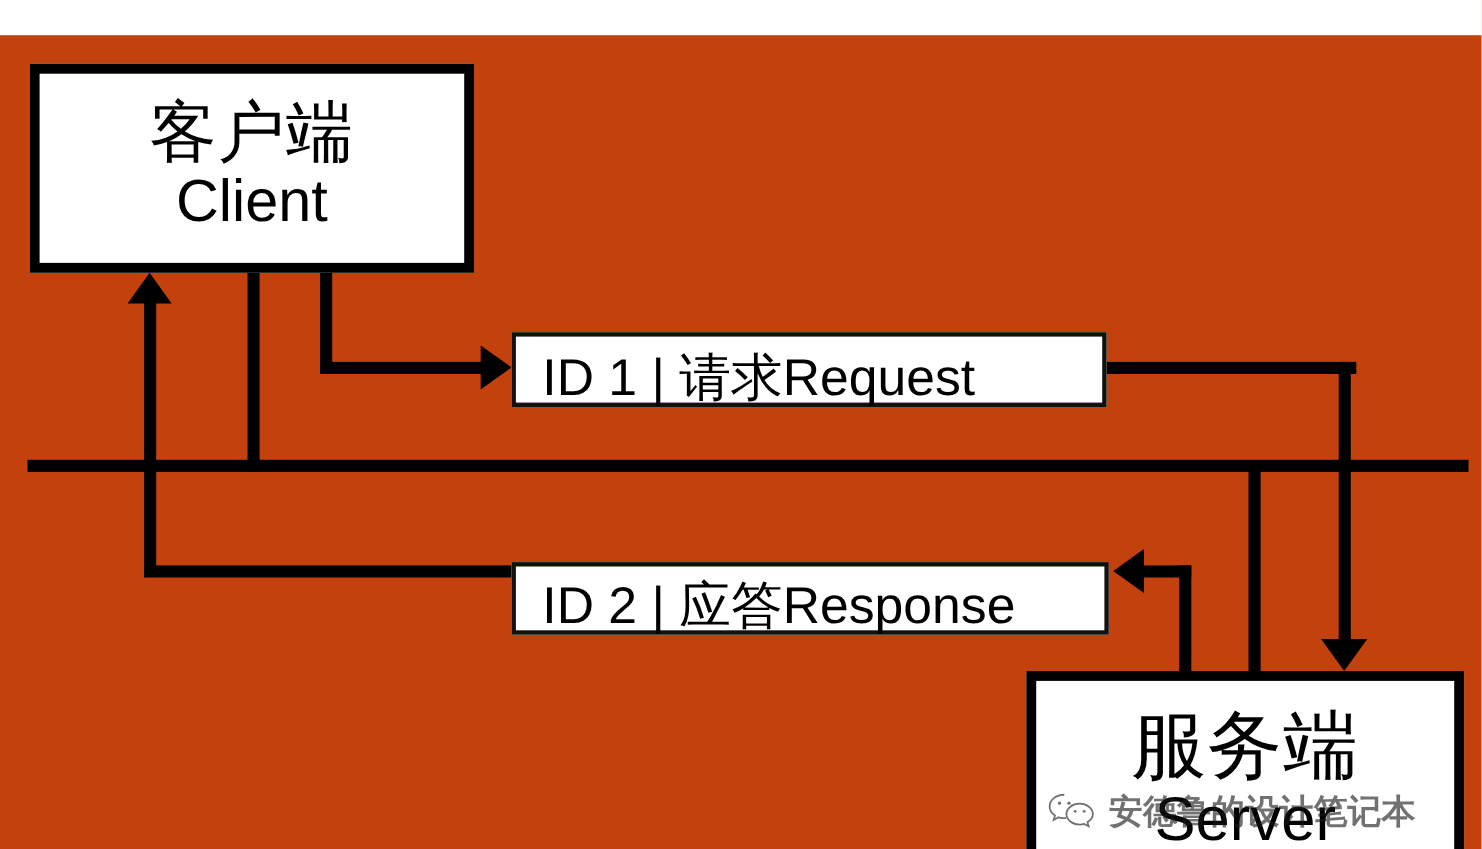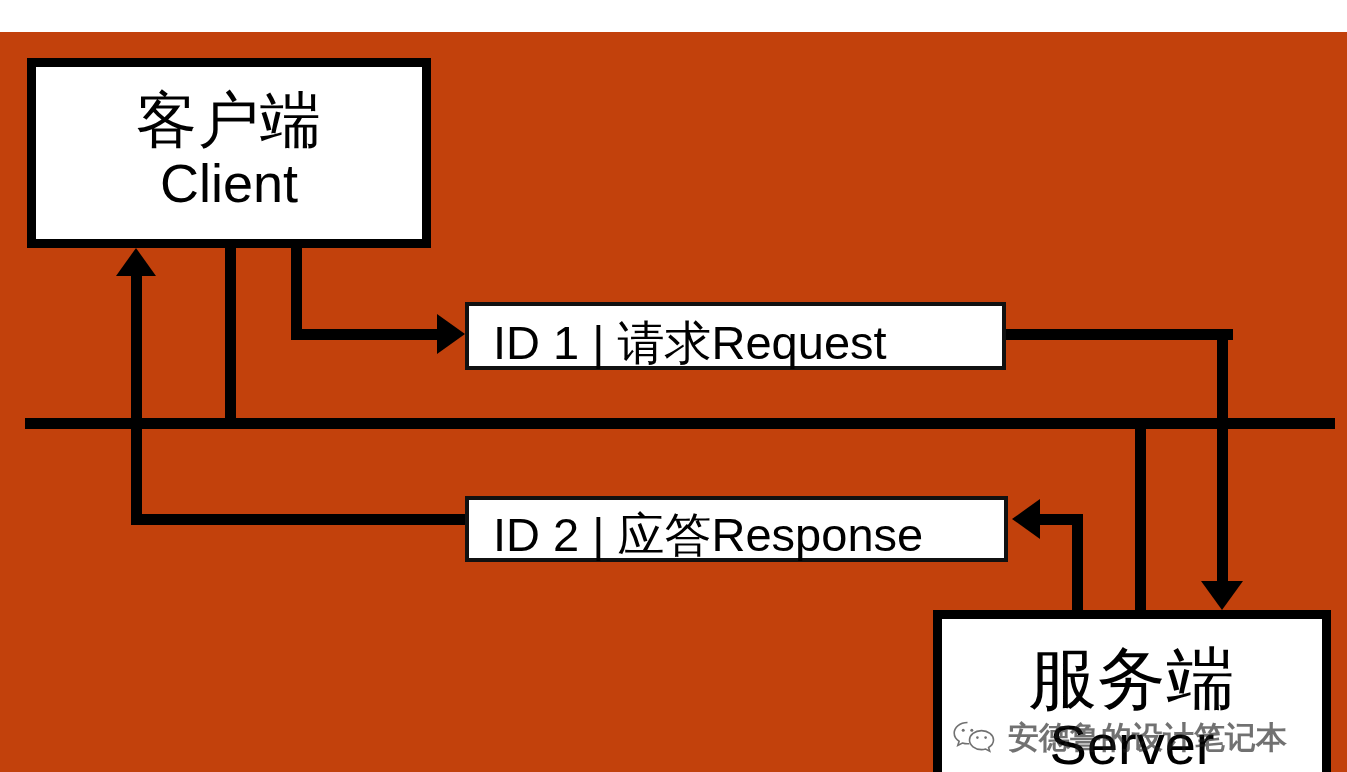--- a/index.html
+++ b/index.html
@@ -83,21 +83,21 @@
   }
 
   #request-msg {
     left: 465px;
     top: 270px;
     width: 541px;
     height: 68px;
   }
   #response-msg {
     left: 465px;
-    top: 464px;
+    top: 479px;
     width: 543px;
     height: 66px;
   }
 
   
   .hline {
     position: absolute;
     background: #000000;
     z-index: 3;
   }

